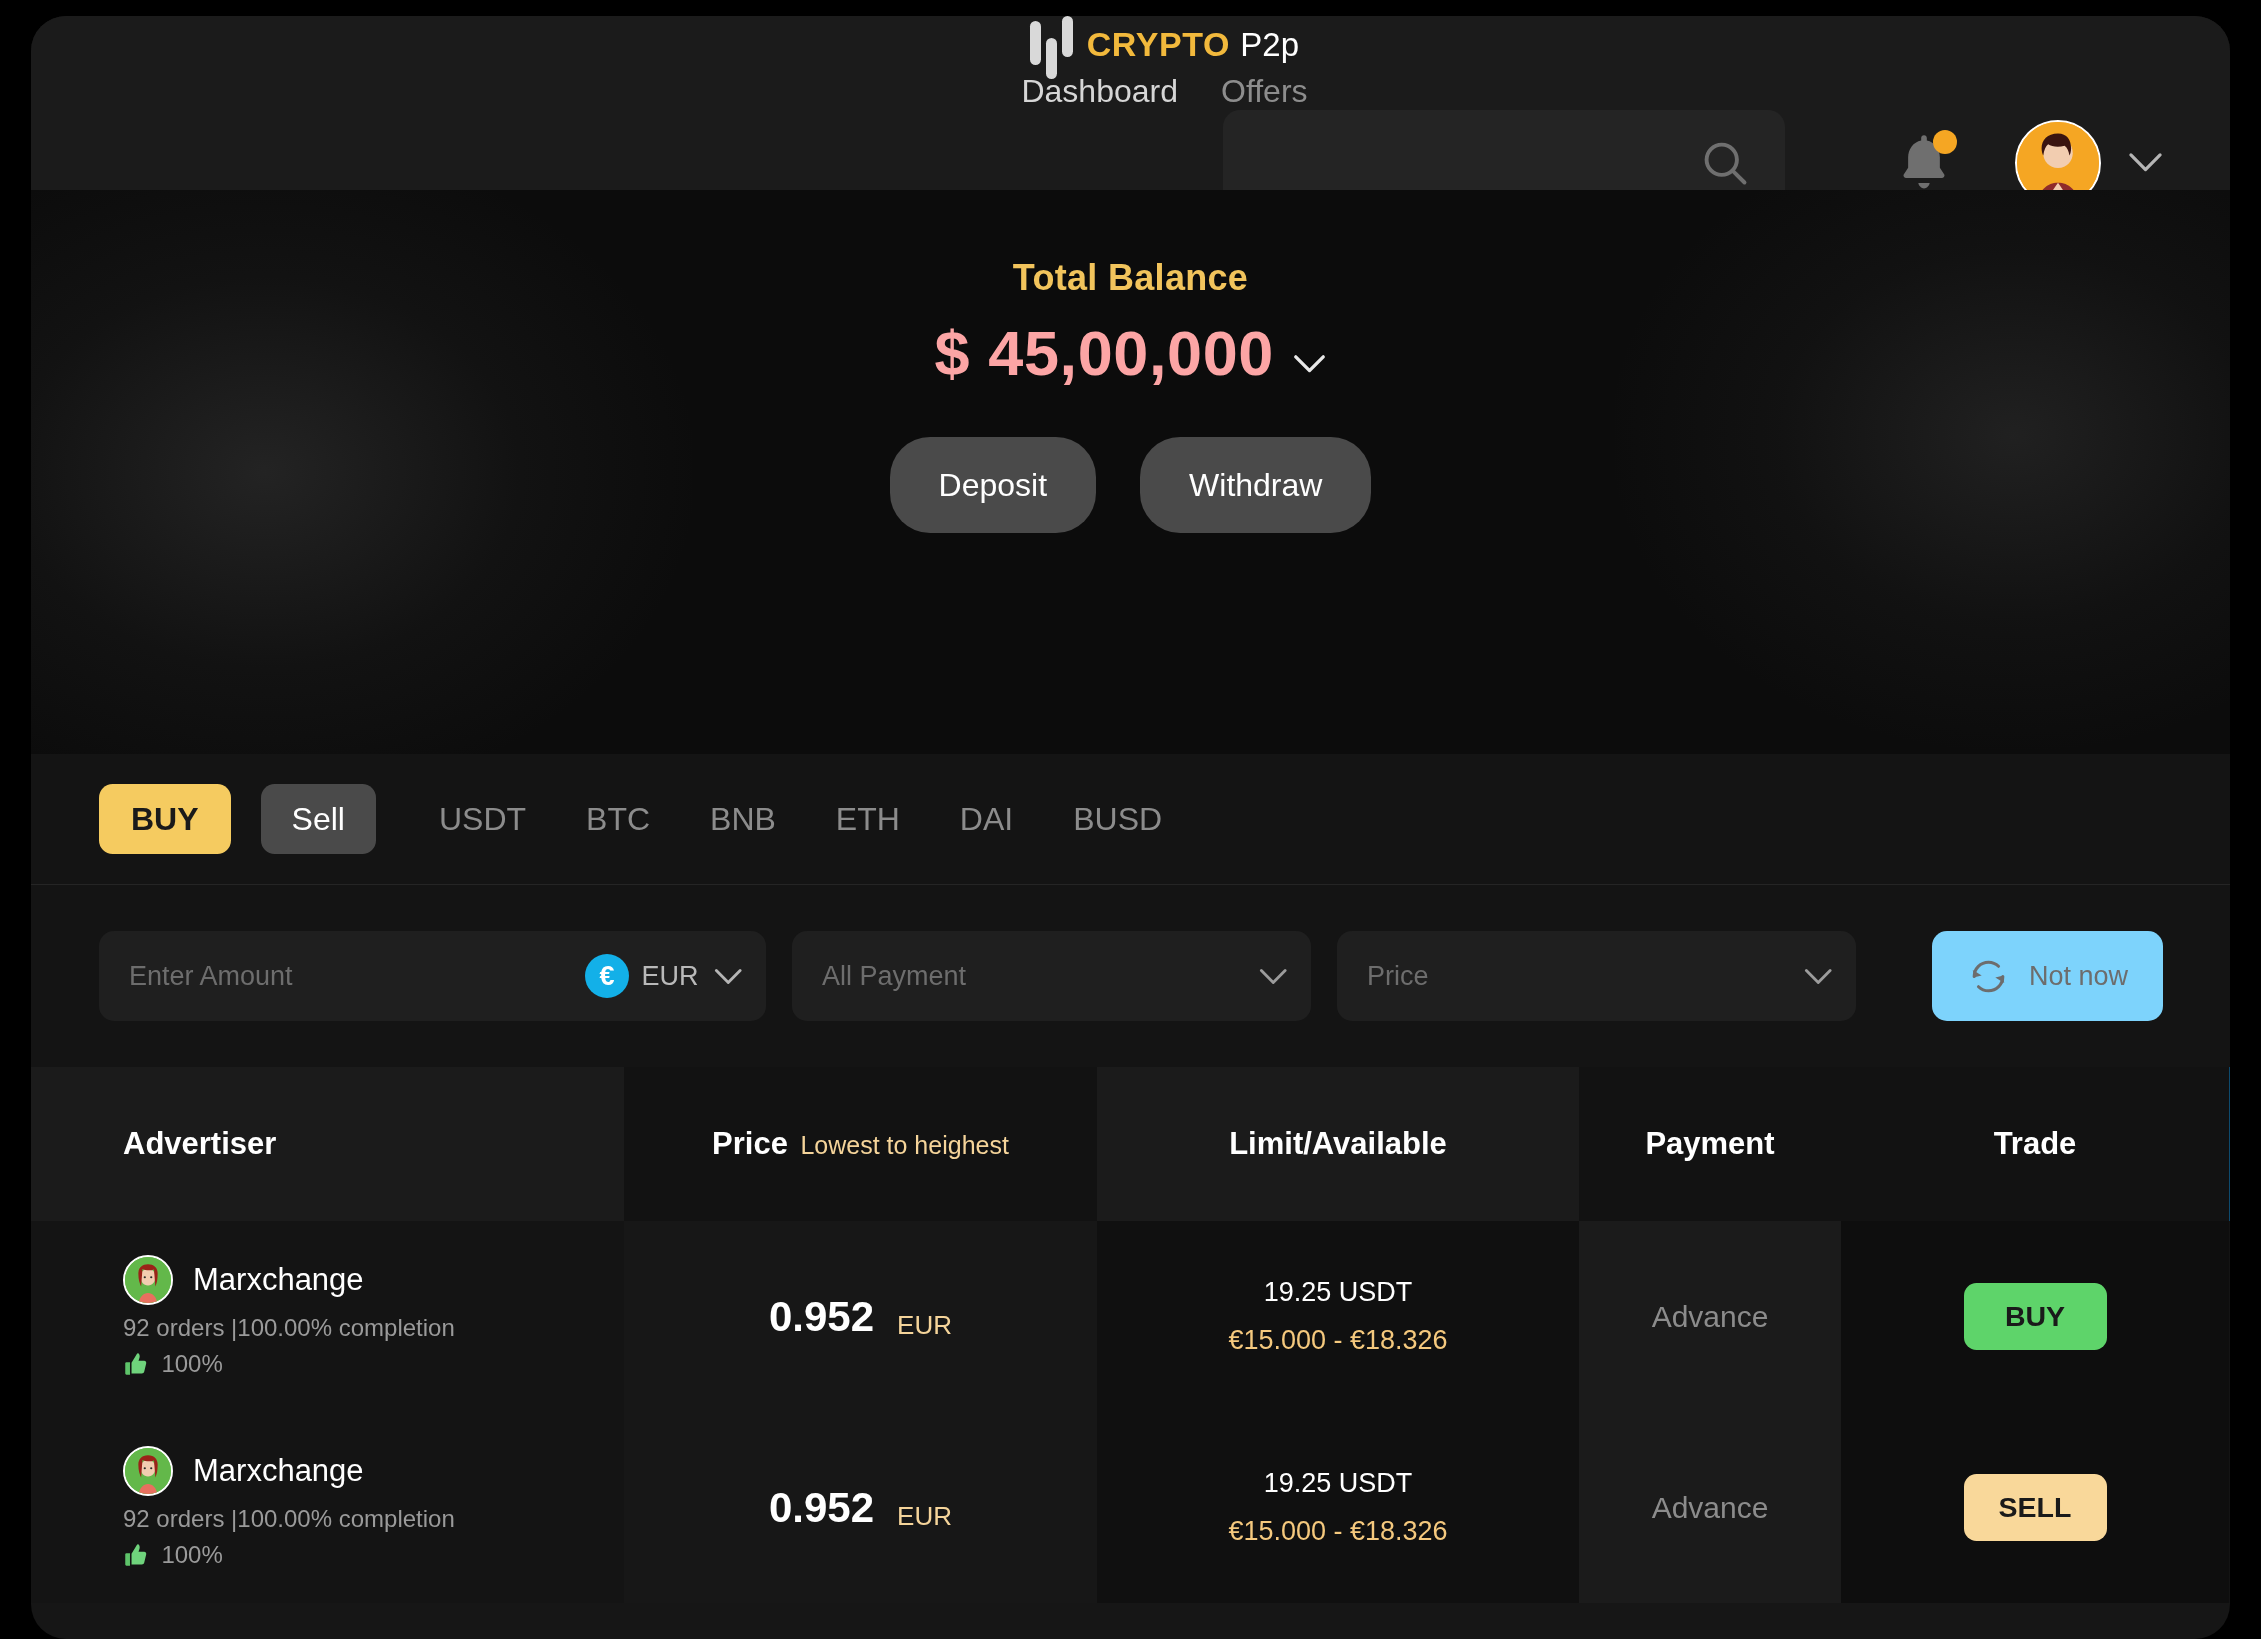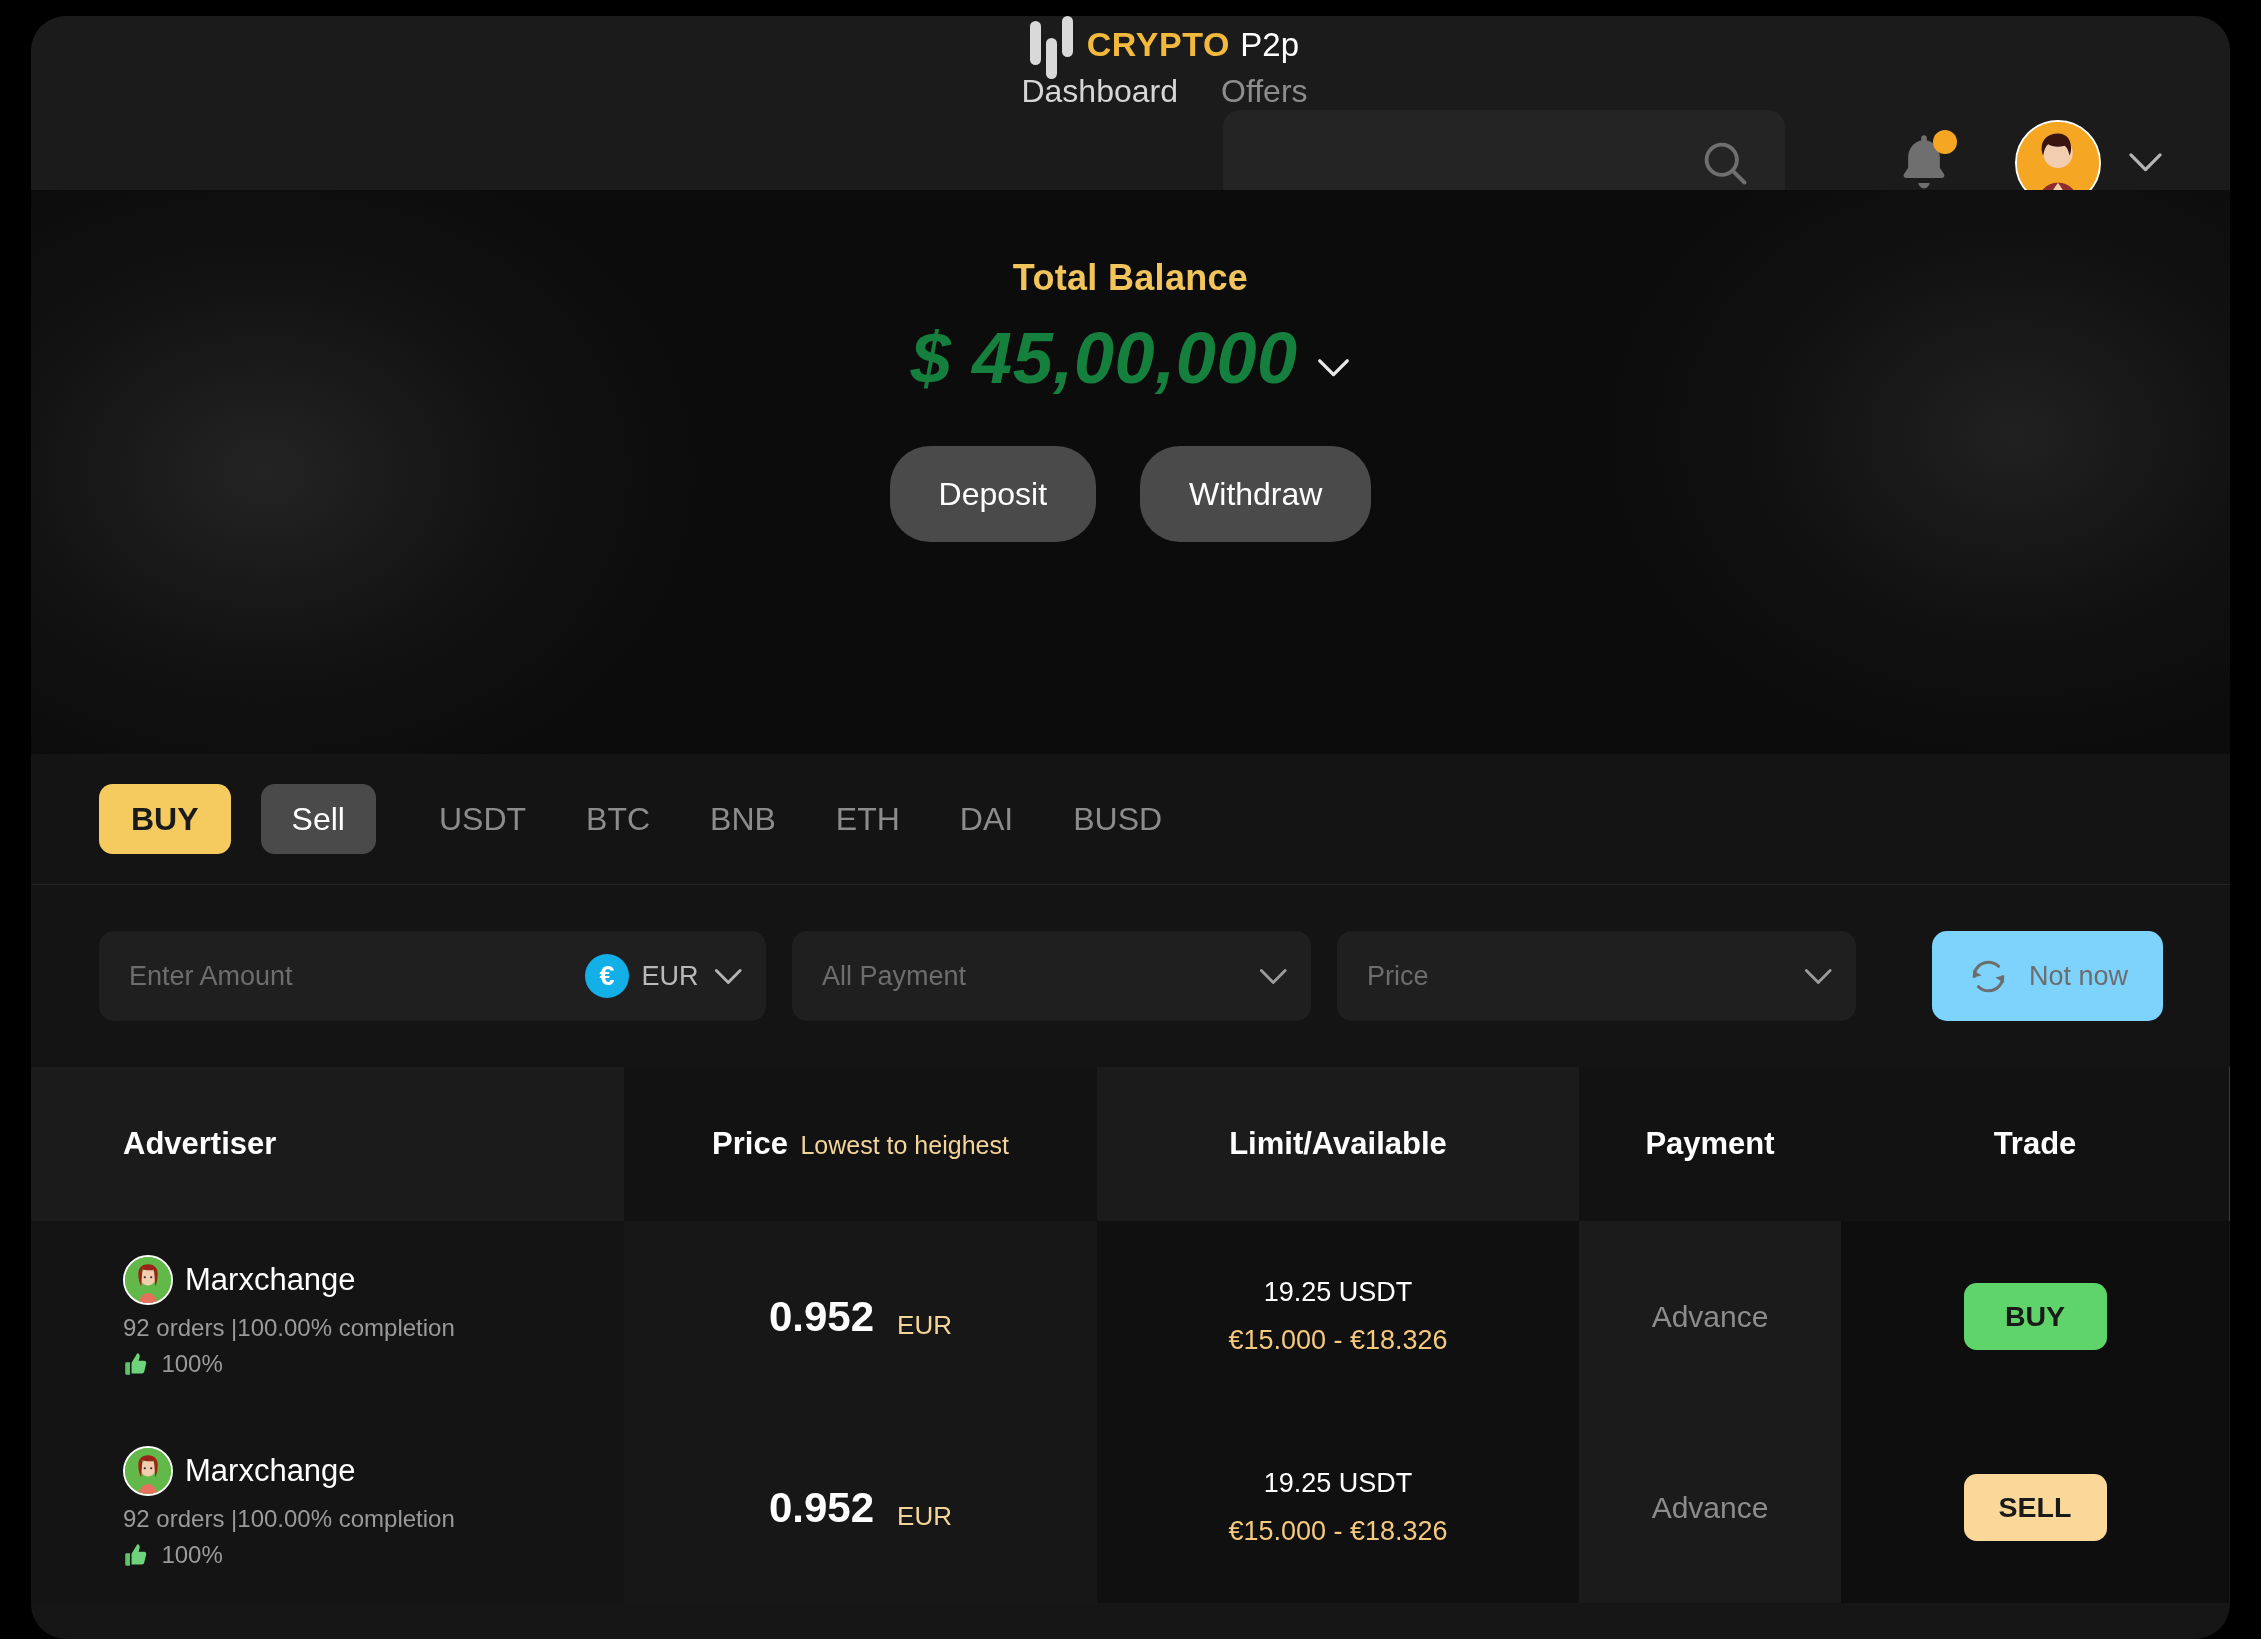--- a/index.html
+++ b/index.html
@@ -103,23 +103,22 @@
   }
   #hero-inner{ position:relative; z-index:2; text-align:center; padding-top:67px; }
   #total-balance-label{
     color:#f2c45c; font-size:36px; font-weight:bold; letter-spacing:0.3px;
   }
   #balance-row{
     margin-top:23px;
     display:flex; align-items:center; justify-content:center; gap:19.4px;
   }
   #balance-amount{
-    color:#15803d; font-size:72px; font-weight:bold; letter-spacing:0.6px;
+    color:#fca5a5; font-size:63px; font-weight:bold; letter-spacing:0.6px;
     line-height:1;
-    font-style:italic;
   }
   #balance-caret{ margin-top:19.4px; }
   #hero-actions{
     margin-top:52px;
     display:flex; justify-content:center; gap:44px;
   }
   .hero-btn{
     background:#4a4a4a; color:#ffffff;
     font-size:32px; font-family:"Liberation Sans", sans-serif;
     border:none; border-radius:40px;
@@ -216,21 +215,21 @@
   #price-head-wrap{ display:flex; align-items:baseline; gap:12.5px; }
   #price-sort-note{ color:#f5d49a; font-size:25px; font-weight:normal; }
 
   .tbody-row{ height:191px; }
   .tbody-row .col-advertiser{ background:#141414; }
   .tbody-row .col-price{ background:#171717; }
   .tbody-row .col-limit{ background:#101010; }
   .tbody-row .col-payment{ background:#1b1b1b; }
   .tbody-row .col-trade{ background:#0e0e0e; }
 
-  .adv-top{ display:flex; align-items:center; gap:12px; }
+  .adv-top{ display:flex; align-items:center; gap:20px; }
   .adv-avatar{
     width:50px; height:50px; border-radius:50%;
     border:2.9px solid #ffffff; background:#63b84a;
     overflow:hidden; flex:0 0 auto;
   }
   .adv-name{ color:#ffffff; font-size:31px; }
   .adv-stats{ color:#9a9a9a; font-size:24px; margin:9px 0 0 0; }
   .adv-rating{ display:flex; align-items:center; gap:11.4px; margin-top:8px; }
   .thumb-icon{ width:27px; height:27px; }
   .rating-pct{ color:#9a9a9a; font-size:24px; }

